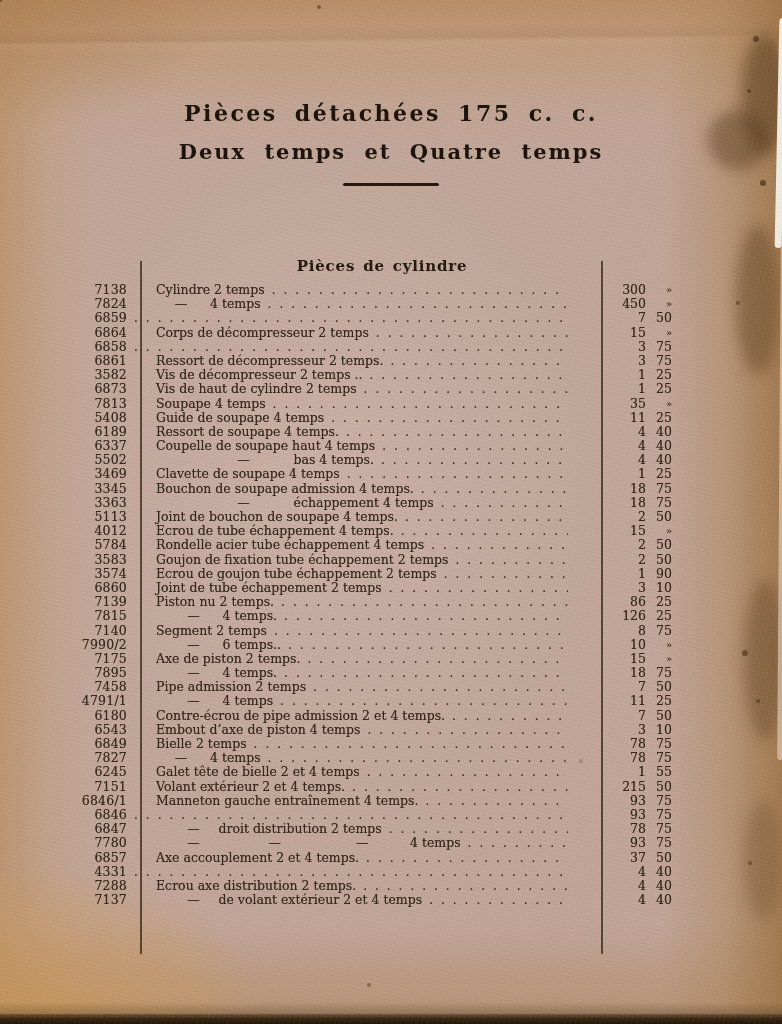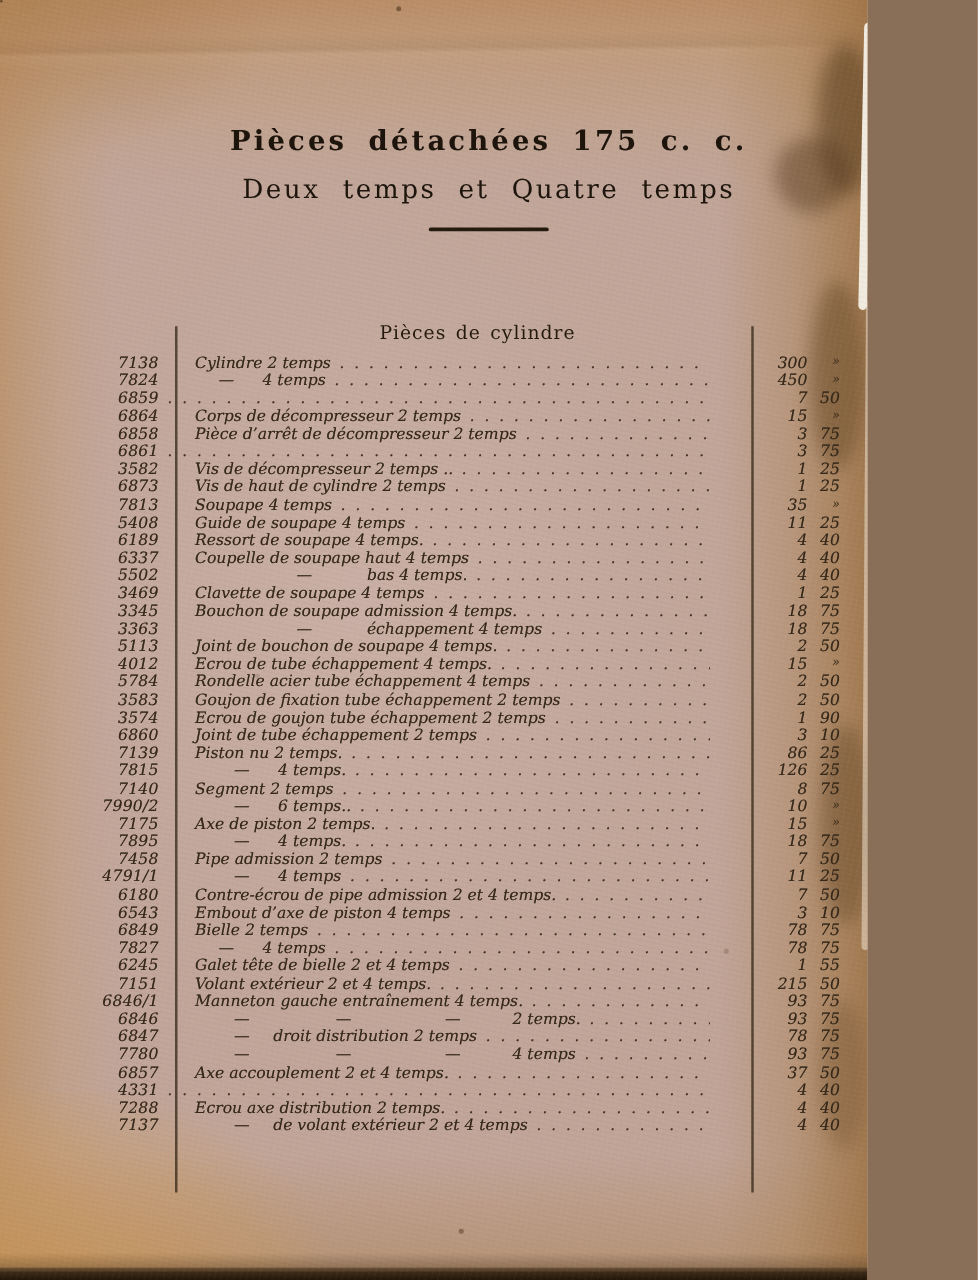--- a/index.html
+++ b/index.html
@@ -2,21 +2,21 @@
 <html><head>
 <meta charset="utf-8">
 <style>
   html,body{margin:0;padding:0;}
   body{
     width:782px;height:1024px;
     font-family:"DejaVu Serif","Liberation Serif",serif;
     background:#8a6f58;
   }
   .page{
-    position:relative;width:694px;height:1024px;overflow:hidden;
+    position:relative;width:782px;height:1024px;overflow:hidden;
     background:#c0a497;
   }
   
   .layer{position:absolute;pointer-events:none;}
   .paper-center{inset:0;
     background:radial-gradient(ellipse 430px 520px at 42% 47%,
       rgba(203,177,168,.85), rgba(196,169,158,.45) 58%, rgba(0,0,0,0) 100%);}
   .edge-top{left:0;top:0;right:0;height:150px;
     background:linear-gradient(to bottom, rgba(184,138,95,.85), rgba(192,150,107,.5) 35%, rgba(194,156,118,.22) 68%, rgba(0,0,0,0));}
   .edge-left{left:0;top:0;bottom:0;width:90px;
@@ -57,32 +57,32 @@
                749px 862px 0 1px rgba(70,48,25,.5),
                368px 984px 0 1px rgba(70,45,22,.45),
                580px 760px 0 1px rgba(80,55,30,.25),
                205px 540px 0 1px rgba(90,65,40,.18);}
   .grain{inset:0;opacity:.05;
     background:repeating-linear-gradient(12deg, rgba(0,0,0,.4) 0 1px, rgba(0,0,0,0) 1px 4px),
                repeating-linear-gradient(102deg, rgba(255,255,255,.5) 0 1px, rgba(0,0,0,0) 1px 5px);}
   .doc-header{position:absolute;left:0;top:100px;width:782px;text-align:center;}
   .doc-title{margin:0;font-size:22px;font-weight:bold;color:#1d150c;
     letter-spacing:2.5px;word-spacing:7px;}
-  .doc-subtitle{margin:13px 0 0 0;font-size:21px;font-weight:normal;color:#1d150c;
+  .doc-subtitle{margin:13px 0 0 0;font-size:21px;font-weight:bold;color:#1d150c;
     letter-spacing:2px;word-spacing:9px;}
   .title-rule{width:96px;height:3px;background:#241a0e;margin:19px auto 0;border-radius:2px;}
   .vrule{position:absolute;width:1.5px;background:rgba(50,37,22,.75);top:261px;height:693px;}
   .vrule-left{left:140px;}
   .vrule-right{left:601px;}
   .table-wrap{position:absolute;left:70px;top:259px;width:602px;}
   .section-heading{height:15px;line-height:15px;margin:0 0 9px 0;padding-left:22px;
-    text-align:center;font-size:15px;font-weight:normal;color:#241a0e;letter-spacing:.8px;word-spacing:2px;}
+    text-align:center;font-size:15px;font-weight:bold;color:#241a0e;letter-spacing:.8px;word-spacing:2px;}
   .section-heading.later{margin-top:27px;margin-bottom:7px;}
   .row{display:flex;align-items:center;height:14.2px;line-height:14.2px;
-    font-size:12.5px;color:#35281a;text-shadow:0 0 .4px rgba(53,40,26,.55);font-style:italic;}
+    font-size:12.5px;color:#35281a;text-shadow:0 0 .4px rgba(53,40,26,.55);}
   .ref{width:57px;flex:none;text-align:right;letter-spacing:.2px;}
   .desc{margin-left:29px;white-space:pre;flex:none;}
   .dots{flex:1;overflow:hidden;white-space:nowrap;margin:0 10px 0 7px;
     letter-spacing:8px;color:#41311f;font-size:12px;}
   .francs{width:42px;flex:none;text-align:right;padding-left:26px;}
   .cents{width:26px;flex:none;text-align:right;}
   .cents.none{font-size:10px;color:#4a3924;}
 </style>
 </head>
 <body>
@@ -142,27 +142,27 @@
       </div>
       <div class="row">
         <span class="ref">6864</span>
         <span class="desc">Corps de décompresseur 2 temps</span>
         <span class="dots">............................................................</span>
         <span class="francs">15</span>
         <span class="cents none">»</span>
       </div>
       <div class="row">
         <span class="ref">6858</span>
-        <span class="desc">Pièce d’arrêt de décompresseur 2 temps</span>
         <span class="dots">............................................................</span>
         <span class="francs">3</span>
         <span class="cents">75</span>
       </div>
       <div class="row">
         <span class="ref">6861</span>
+        <span class="desc">Ressort de décompresseur 2 temps.</span>
         <span class="dots">............................................................</span>
         <span class="francs">3</span>
         <span class="cents">75</span>
       </div>
       <div class="row">
         <span class="ref">3582</span>
         <span class="desc">Vis de décompresseur 2 temps ..</span>
         <span class="dots">............................................................</span>
         <span class="francs">1</span>
         <span class="cents">25</span>
@@ -372,21 +372,20 @@
       </div>
       <div class="row">
         <span class="ref">6846/1</span>
         <span class="desc">Manneton gauche entraînement 4 temps.</span>
         <span class="dots">............................................................</span>
         <span class="francs">93</span>
         <span class="cents">75</span>
       </div>
       <div class="row">
         <span class="ref">6846</span>
-        <span class="desc">   —      —      —    2 temps.</span>
         <span class="dots">............................................................</span>
         <span class="francs">93</span>
         <span class="cents">75</span>
       </div>
       <div class="row">
         <span class="ref">6847</span>
         <span class="desc">   —  droit distribution 2 temps</span>
         <span class="dots">............................................................</span>
         <span class="francs">78</span>
         <span class="cents">75</span>

